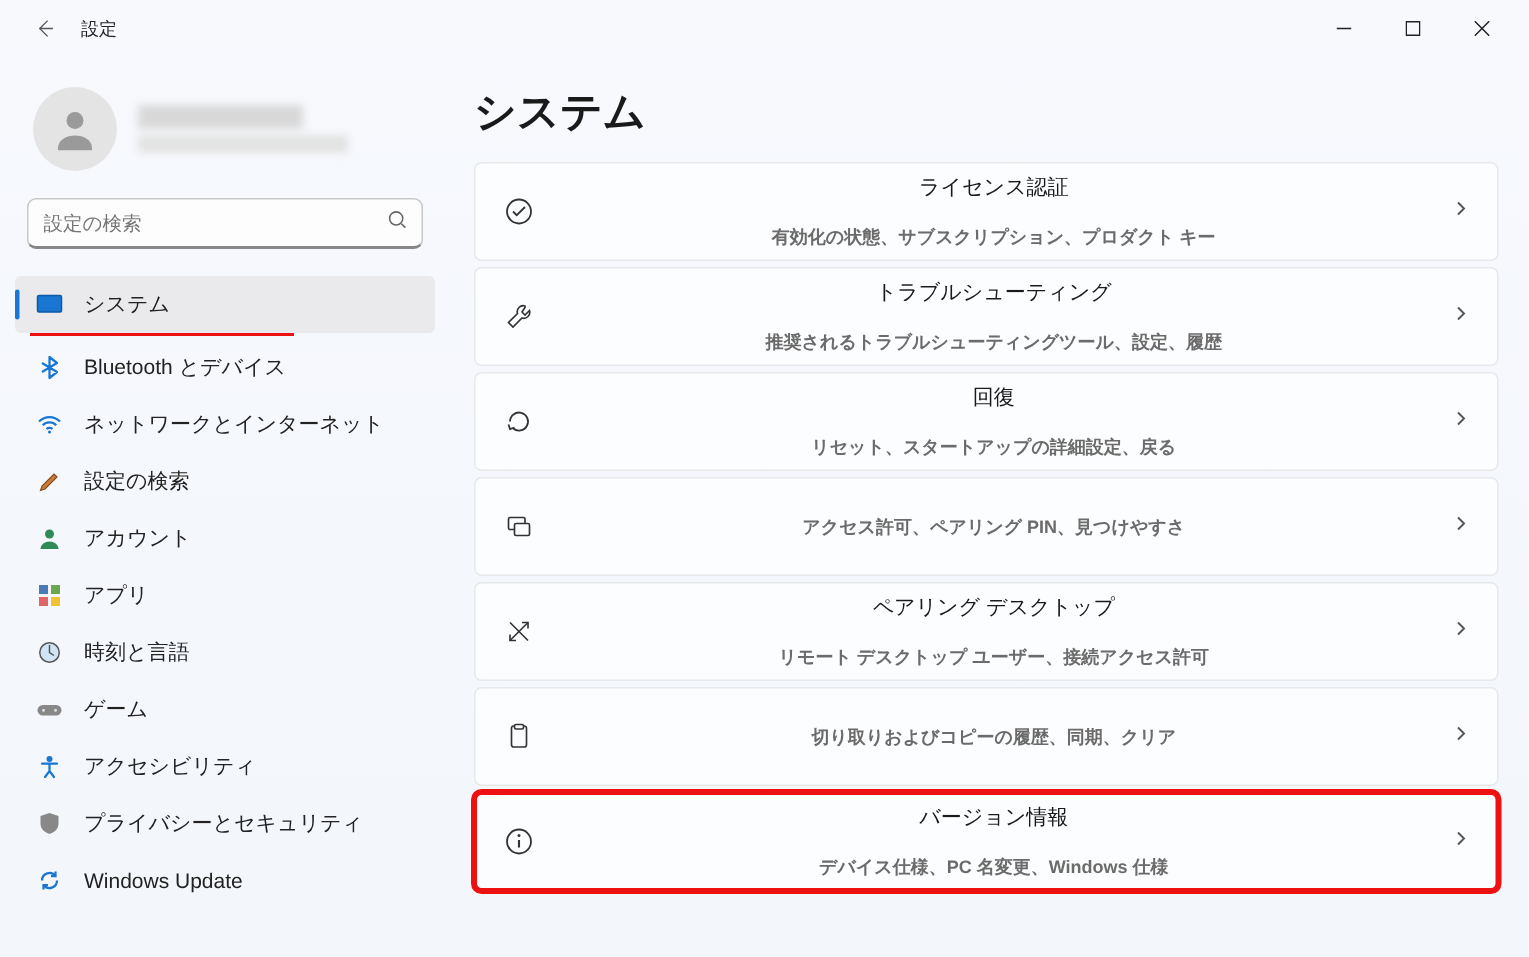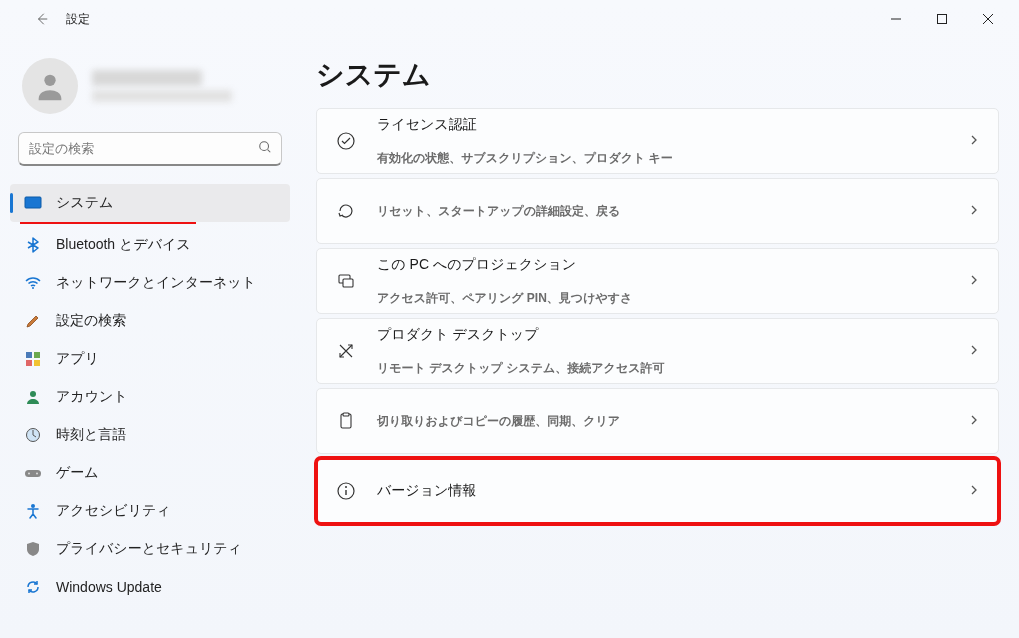--- a/index.html
+++ b/index.html
@@ -15,21 +15,20 @@
   width: 100%;
   height: 100%;
   display: flex;
   flex-direction: column;
 }
 .titlebar {
   height: 38px;
   display: flex;
   align-items: center;
   padding: 0 8px;
-  margin-left: 12px;
 }
 .titlebar-left {
   display: flex;
   align-items: center;
   gap: 14px;
   padding-left: 12px;
 }
 .back-btn {
   width: 20px;
   height: 20px;
@@ -202,20 +201,21 @@
   display: flex;
   align-items: center;
   justify-content: center;
   color: #333;
 }
 .card-body {
   flex: 1;
   display: flex;
   flex-direction: column;
   gap: 16px;
+  text-align: center;
 }
 .card-title {
   font-size: 14px;
   color: #1a1a1a;
 }
 .card-sub {
   font-size: 12px;
   color: #6b6b6b;
   font-weight: bold;
 }
@@ -318,40 +318,40 @@
           <span class="nav-icon">
               <svg width="16" height="16" viewBox="0 0 16 16">
                 <path d="M2 14l3-1 8-8-2-2-8 8-1 3z" fill="#c97b3a" stroke="#8a4a1a" stroke-width="0.8"></path>
               </svg>
             </span>
           <span>設定の検索</span>
         </div>
         <div class="nav-item">
           <span class="nav-icon">
               <svg width="16" height="16" viewBox="0 0 16 16">
+                <circle cx="8" cy="5" r="3" fill="#2e8b57"></circle>
+                <path d="M2 15c0-3 3-5 6-5s6 2 6 5" fill="#2e8b57"></path>
+              </svg>
+            </span>
+          <span>アカウント</span>
+        </div>
+        <div class="nav-item">
+          <span class="nav-icon">
+              <svg width="16" height="16" viewBox="0 0 16 16">
                 <rect x="1" y="1" width="6" height="6" fill="#4a7ab8"></rect>
                 <rect x="9" y="1" width="6" height="6" fill="#6aa84f"></rect>
                 <rect x="1" y="9" width="6" height="6" fill="#e06666"></rect>
                 <rect x="9" y="9" width="6" height="6" fill="#f1c232"></rect>
               </svg>
             </span>
           <span>アプリ</span>
         </div>
         <div class="nav-item">
           <span class="nav-icon">
               <svg width="16" height="16" viewBox="0 0 16 16">
-                <circle cx="8" cy="5" r="3" fill="#2e8b57"></circle>
-                <path d="M2 15c0-3 3-5 6-5s6 2 6 5" fill="#2e8b57"></path>
-              </svg>
-            </span>
-          <span>アカウント</span>
-        </div>
-        <div class="nav-item">
-          <span class="nav-icon">
-              <svg width="16" height="16" viewBox="0 0 16 16">
                 <circle cx="8" cy="8" r="6.5" stroke="#555" fill="#d0e4f5" stroke-width="1"></circle>
                 <path d="M8 3v5l3 2" stroke="#555" stroke-width="1" fill="none"></path>
               </svg>
             </span>
           <span>時刻と言語</span>
         </div>
         <div class="nav-item">
           <span class="nav-icon">
               <svg width="18" height="18" viewBox="0 0 18 18">
                 <rect x="1" y="6" width="16" height="7" rx="3.5" fill="#888"></rect>
@@ -404,62 +404,76 @@
             </span>
           <div class="card-body">
             <span class="card-title">ライセンス認証</span>
             <span class="card-sub">有効化の状態、サブスクリプション、プロダクト キー</span>
           </div>
           <span class="chevron"><svg width="12" height="12" viewBox="0 0 12 12">
                 <path d="M4 2l4 4-4 4" stroke="currentColor" stroke-width="1.3" fill="none"></path>
               </svg></span>
         </div>
 
+        <div class="card">
+          <span class="card-icon">
+              <svg width="20" height="20" viewBox="0 0 20 20">
+                <path d="M14 3a4 4 0 0 0-5 5L3 14l3 3 6-6a4 4 0 0 0 5-5l-3 3-2-2 2-3z" stroke="#333" fill="none" stroke-width="1.1"></path>
+              </svg>
+            </span>
+          <div class="card-body">
+            <span class="card-title">トラブルシューティング</span>
+            <span class="card-sub">推奨されるトラブルシューティングツール、設定、履歴</span>
+          </div>
+          <span class="chevron"><svg width="12" height="12" viewBox="0 0 12 12">
+                <path d="M4 2l4 4-4 4" stroke="currentColor" stroke-width="1.3" fill="none"></path>
+              </svg></span>
+        </div>
 
         <div class="card">
           <span class="card-icon">
               <svg width="20" height="20" viewBox="0 0 20 20">
                 <path d="M4 10a6 6 0 1 1 2 4.5" stroke="#333" fill="none" stroke-width="1.2"></path>
                 <path d="M3 12l1 3 3-1" stroke="#333" fill="none" stroke-width="1.2"></path>
               </svg>
             </span>
           <div class="card-body">
+            <span class="card-title">回復</span>
             <span class="card-sub">リセット、スタートアップの詳細設定、戻る</span>
           </div>
           <span class="chevron"><svg width="12" height="12" viewBox="0 0 12 12">
                 <path d="M4 2l4 4-4 4" stroke="currentColor" stroke-width="1.3" fill="none"></path>
               </svg></span>
         </div>
 
         <div class="card">
           <span class="card-icon">
               <svg width="20" height="20" viewBox="0 0 20 20">
                 <rect x="3" y="4" width="11" height="8" rx="1" stroke="#333" fill="none" stroke-width="1.1"></rect>
                 <rect x="7" y="8" width="10" height="8" rx="1" stroke="#333" fill="#fcfdfe" stroke-width="1.1"></rect>
               </svg>
             </span>
           <div class="card-body">
-            <span class="card-title">この PC へのプロジェクション</span>
             <span class="card-sub">アクセス許可、ペアリング PIN、見つけやすさ</span>
           </div>
           <span class="chevron"><svg width="12" height="12" viewBox="0 0 12 12">
                 <path d="M4 2l4 4-4 4" stroke="currentColor" stroke-width="1.3" fill="none"></path>
               </svg></span>
         </div>
 
         <div class="card">
           <span class="card-icon">
               <svg width="20" height="20" viewBox="0 0 20 20">
                 <path d="M4 4l12 12M4 16l12-12" stroke="#333" stroke-width="1.1"></path>
                 <path d="M12 4h4v4M8 16H4v-4" stroke="#333" fill="none" stroke-width="1.1"></path>
               </svg>
             </span>
           <div class="card-body">
-            <span class="card-title">プロダクト デスクトップ</span>
-            <span class="card-sub">リモート デスクトップ システム、接続アクセス許可</span>
+            <span class="card-title">ペアリング デスクトップ</span>
+            <span class="card-sub">リモート デスクトップ ユーザー、接続アクセス許可</span>
           </div>
           <span class="chevron"><svg width="12" height="12" viewBox="0 0 12 12">
                 <path d="M4 2l4 4-4 4" stroke="currentColor" stroke-width="1.3" fill="none"></path>
               </svg></span>
         </div>
 
         <div class="card">
           <span class="card-icon">
               <svg width="20" height="20" viewBox="0 0 20 20">
                 <rect x="5" y="3" width="10" height="14" rx="1.5" stroke="#333" fill="none" stroke-width="1.1"></rect>
@@ -477,20 +491,21 @@
         <div class="card highlight">
           <span class="card-icon">
               <svg width="20" height="20" viewBox="0 0 20 20">
                 <circle cx="10" cy="10" r="8" stroke="#333" fill="none" stroke-width="1.2"></circle>
                 <circle cx="10" cy="6" r="1" fill="#333"></circle>
                 <path d="M10 9v5" stroke="#333" stroke-width="1.4"></path>
               </svg>
             </span>
           <div class="card-body">
             <span class="card-title">バージョン情報</span>
+            <span class="card-sub">デバイス仕様、PC 名変更、Windows 仕様</span>
           </div>
           <span class="chevron"><svg width="12" height="12" viewBox="0 0 12 12">
                 <path d="M4 2l4 4-4 4" stroke="currentColor" stroke-width="1.3" fill="none"></path>
               </svg></span>
         </div>
 
       </div>
     </div>
 
   </div>

